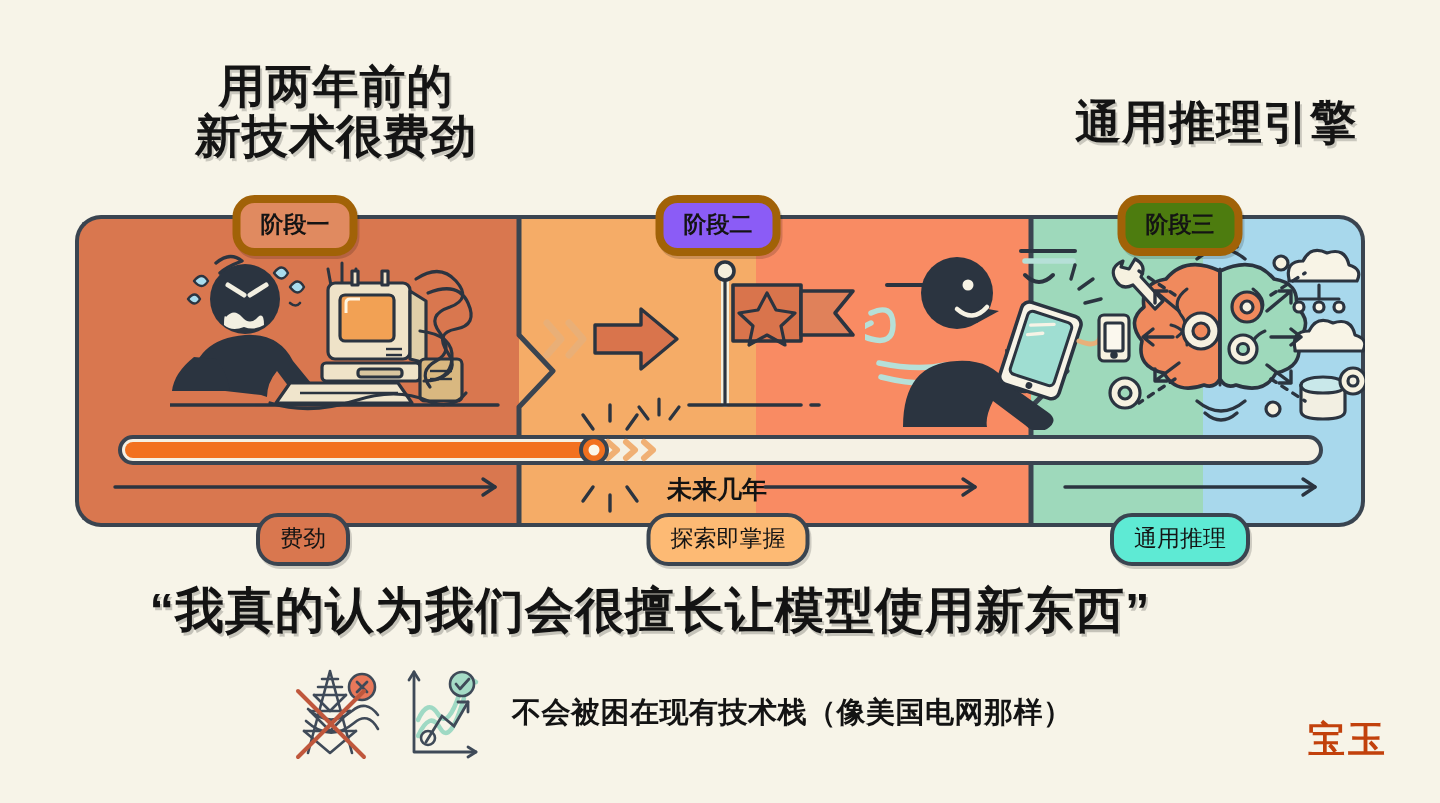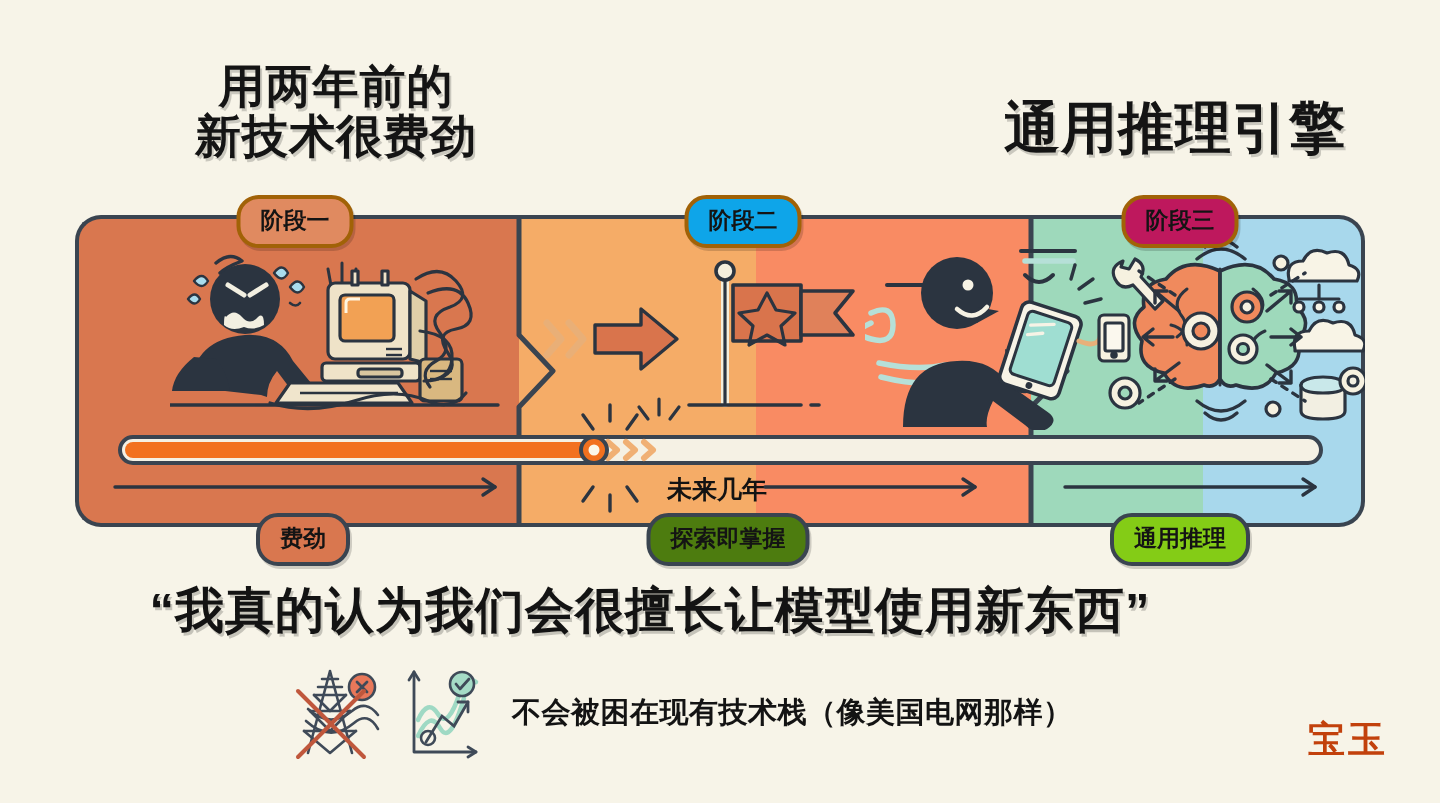--- a/index.html
+++ b/index.html
@@ -24,21 +24,21 @@
     text-align: center;
     font-weight: bold;
     color: #141414;
     line-height: 1.08;
     letter-spacing: 1px;
     text-shadow: 2px 3px 0 rgba(0,0,0,0.18);
     white-space: pre-line;
   }
   #head-1 { left: 126px; top: 62px; width: 420px; font-size: 46px; }
   #head-2 { left: 565px; top: 62px; width: 410px; font-size: 46px; }
-  #head-3 { left: 970px; top: 98px; width: 410px; font-size: 56px; }
+  #head-3 { left: 1011px; top: 98px; width: 410px; font-size: 46px; }
 
   
   #board {
     position: absolute;
     left: 75px;
     top: 215px;
     width: 1290px;
     height: 312px;
   }
   .panel {
@@ -76,48 +76,48 @@
     left: 0; top: 0;
     width: 1290px; height: 312px;
     pointer-events: none;
   }
 
   
   .stage-badge {
     position: absolute;
     transform: translateX(-50%);
     padding: 6px 20px 8px;
-    border: 4px solid #a16207;
+    border: 8px solid #a16207;
     border-radius: 22px;
     font-size: 23px;
     font-weight: bold;
     color: #141414;
     white-space: nowrap;
     box-shadow: 2px 3px 0 rgba(0,0,0,0.16);
   }
   #badge-1 { left: 295px; top: 195px; background: #e08a60; }
-  #badge-2 { left: 743px; top: 195px; background: #0ea5e9; }
-  #badge-3 { left: 1180px; top: 195px; background: #be185d; }
+  #badge-2 { left: 718px; top: 195px; background: #8b5cf6; }
+  #badge-3 { left: 1180px; top: 195px; background: #4d7c0f; }
 
   
   .bottom-chip {
     position: absolute;
     transform: translateX(-50%);
     padding: 6px 20px 8px;
     border: 4px solid #3a4450;
     border-radius: 22px;
     font-size: 23px;
-    font-weight: bold;
+    font-weight: normal;
     color: #141414;
     white-space: nowrap;
     box-shadow: 2px 3px 0 rgba(0,0,0,0.16);
   }
   #chip-1 { left: 303px; top: 513px; background: #d9774f; }
-  #chip-2 { left: 728px; top: 513px; background: #4d7c0f; }
-  #chip-3 { left: 1180px; top: 513px; background: #84cc16; }
+  #chip-2 { left: 728px; top: 513px; background: #fdba74; }
+  #chip-3 { left: 1180px; top: 513px; background: #5eead4; }
 
   
   #slider-wrap {
     position: absolute;
     left: 118px;
     top: 435px;
     width: 1205px;
     height: 30px;
     background: #f5f1e4;
     border: 4px solid #3a4450;

